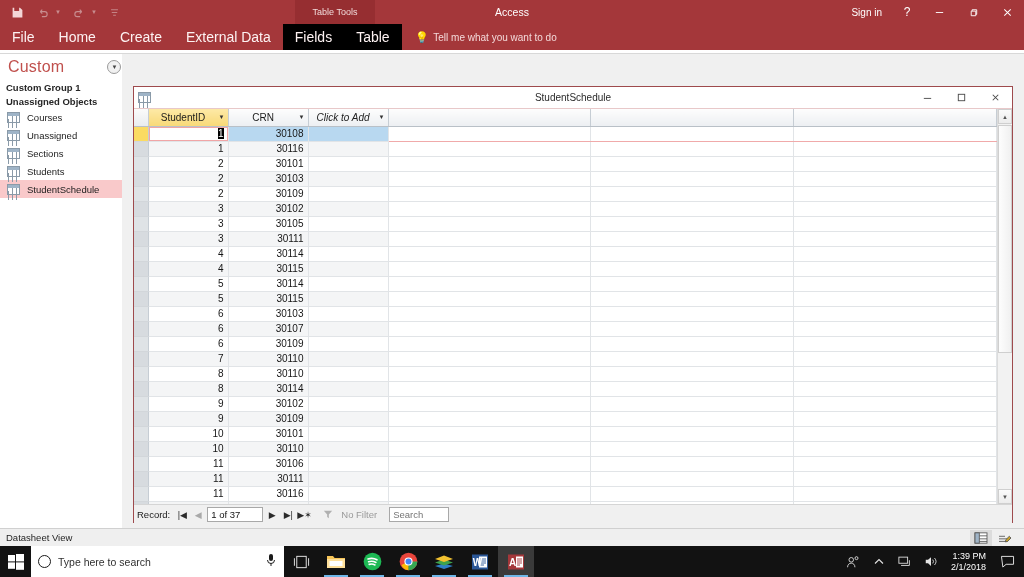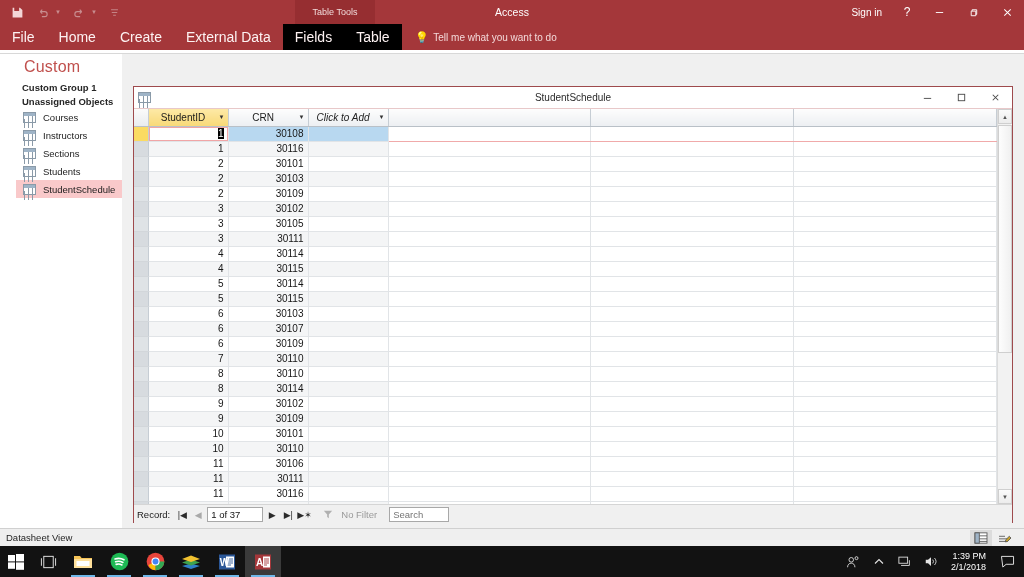--- a/index.html
+++ b/index.html
@@ -62,21 +62,21 @@
   .bulb { color: #f6c96a; font-size: 11px; }
 
   
   .ribbon-body {
     position: absolute; left: 0; top: 50px; width: 1024px; height: 4px;
     background: #ffffff; border-bottom: 1px solid #d8d8d8;
   }
 
   
   .navpane {
-    position: absolute; left: 16px; top: 54px; width: 136px; height: 474px;
+    position: absolute; left: 0; top: 54px; width: 136px; height: 474px;
     background: #ffffff; border-right: 1px solid #cfcfcf;
   }
   .nav-header {
     display: flex; align-items: center; height: 26px; padding: 0 4px 0 8px;
   }
   .nav-title {
     font-size: 16px; color: #c0504d; font-weight: normal; flex: 1;
     letter-spacing: .2px;
   }
   .nav-dd {
@@ -382,21 +382,21 @@
       <span>Unassigned Objects</span>
       <span class="chev">«</span>
     </div>
 
     <div class="nav-item">
       <span class="tbl-icon"></span>
       <span>Courses</span>
     </div>
     <div class="nav-item">
       <span class="tbl-icon"></span>
-      <span>Instructors</span>
+      <span>Unassigned</span>
     </div>
     <div class="nav-item">
       <span class="tbl-icon"></span>
       <span>Sections</span>
     </div>
     <div class="nav-item">
       <span class="tbl-icon"></span>
       <span>Students</span>
     </div>
     <div class="nav-item selected">
@@ -759,20 +759,30 @@
   <div class="taskbar">
     <span class="startbtn">
       <svg width="16" height="16" viewBox="0 0 16 16">
         <rect x="0" y="1" width="7" height="6.4" fill="#fff"></rect>
         <rect x="8" y="0" width="8" height="7.4" fill="#fff"></rect>
         <rect x="0" y="8.4" width="7" height="6.4" fill="#fff"></rect>
         <rect x="8" y="8.4" width="8" height="7.4" fill="#fff"></rect>
       </svg>
     </span>
 
+    <div class="searchbar">
+      <span class="search-circle"></span>
+      <span class="search-ph">Type here to search</span>
+      <span>
+        <svg width="12" height="14" viewBox="0 0 12 14">
+          <rect x="4" y="1" width="4" height="7" rx="2" fill="#1a1a1a"></rect>
+          <path fill="none" stroke="#1a1a1a" d="M2.5 7a3.5 3.5 0 007 0M6 10.5V13"></path>
+        </svg>
+      </span>
+    </div>
 
     <span class="taskview">
       <svg width="17" height="14" viewBox="0 0 18 14">
         <rect x="4" y="1" width="10" height="12" fill="none" stroke="#e8e8e8"></rect>
         <path stroke="#e8e8e8" d="M1.5 3v8M16.5 3v8"></path>
       </svg>
     </span>
 
     <div class="tb-icons">
       <span class="tb-icon running">

